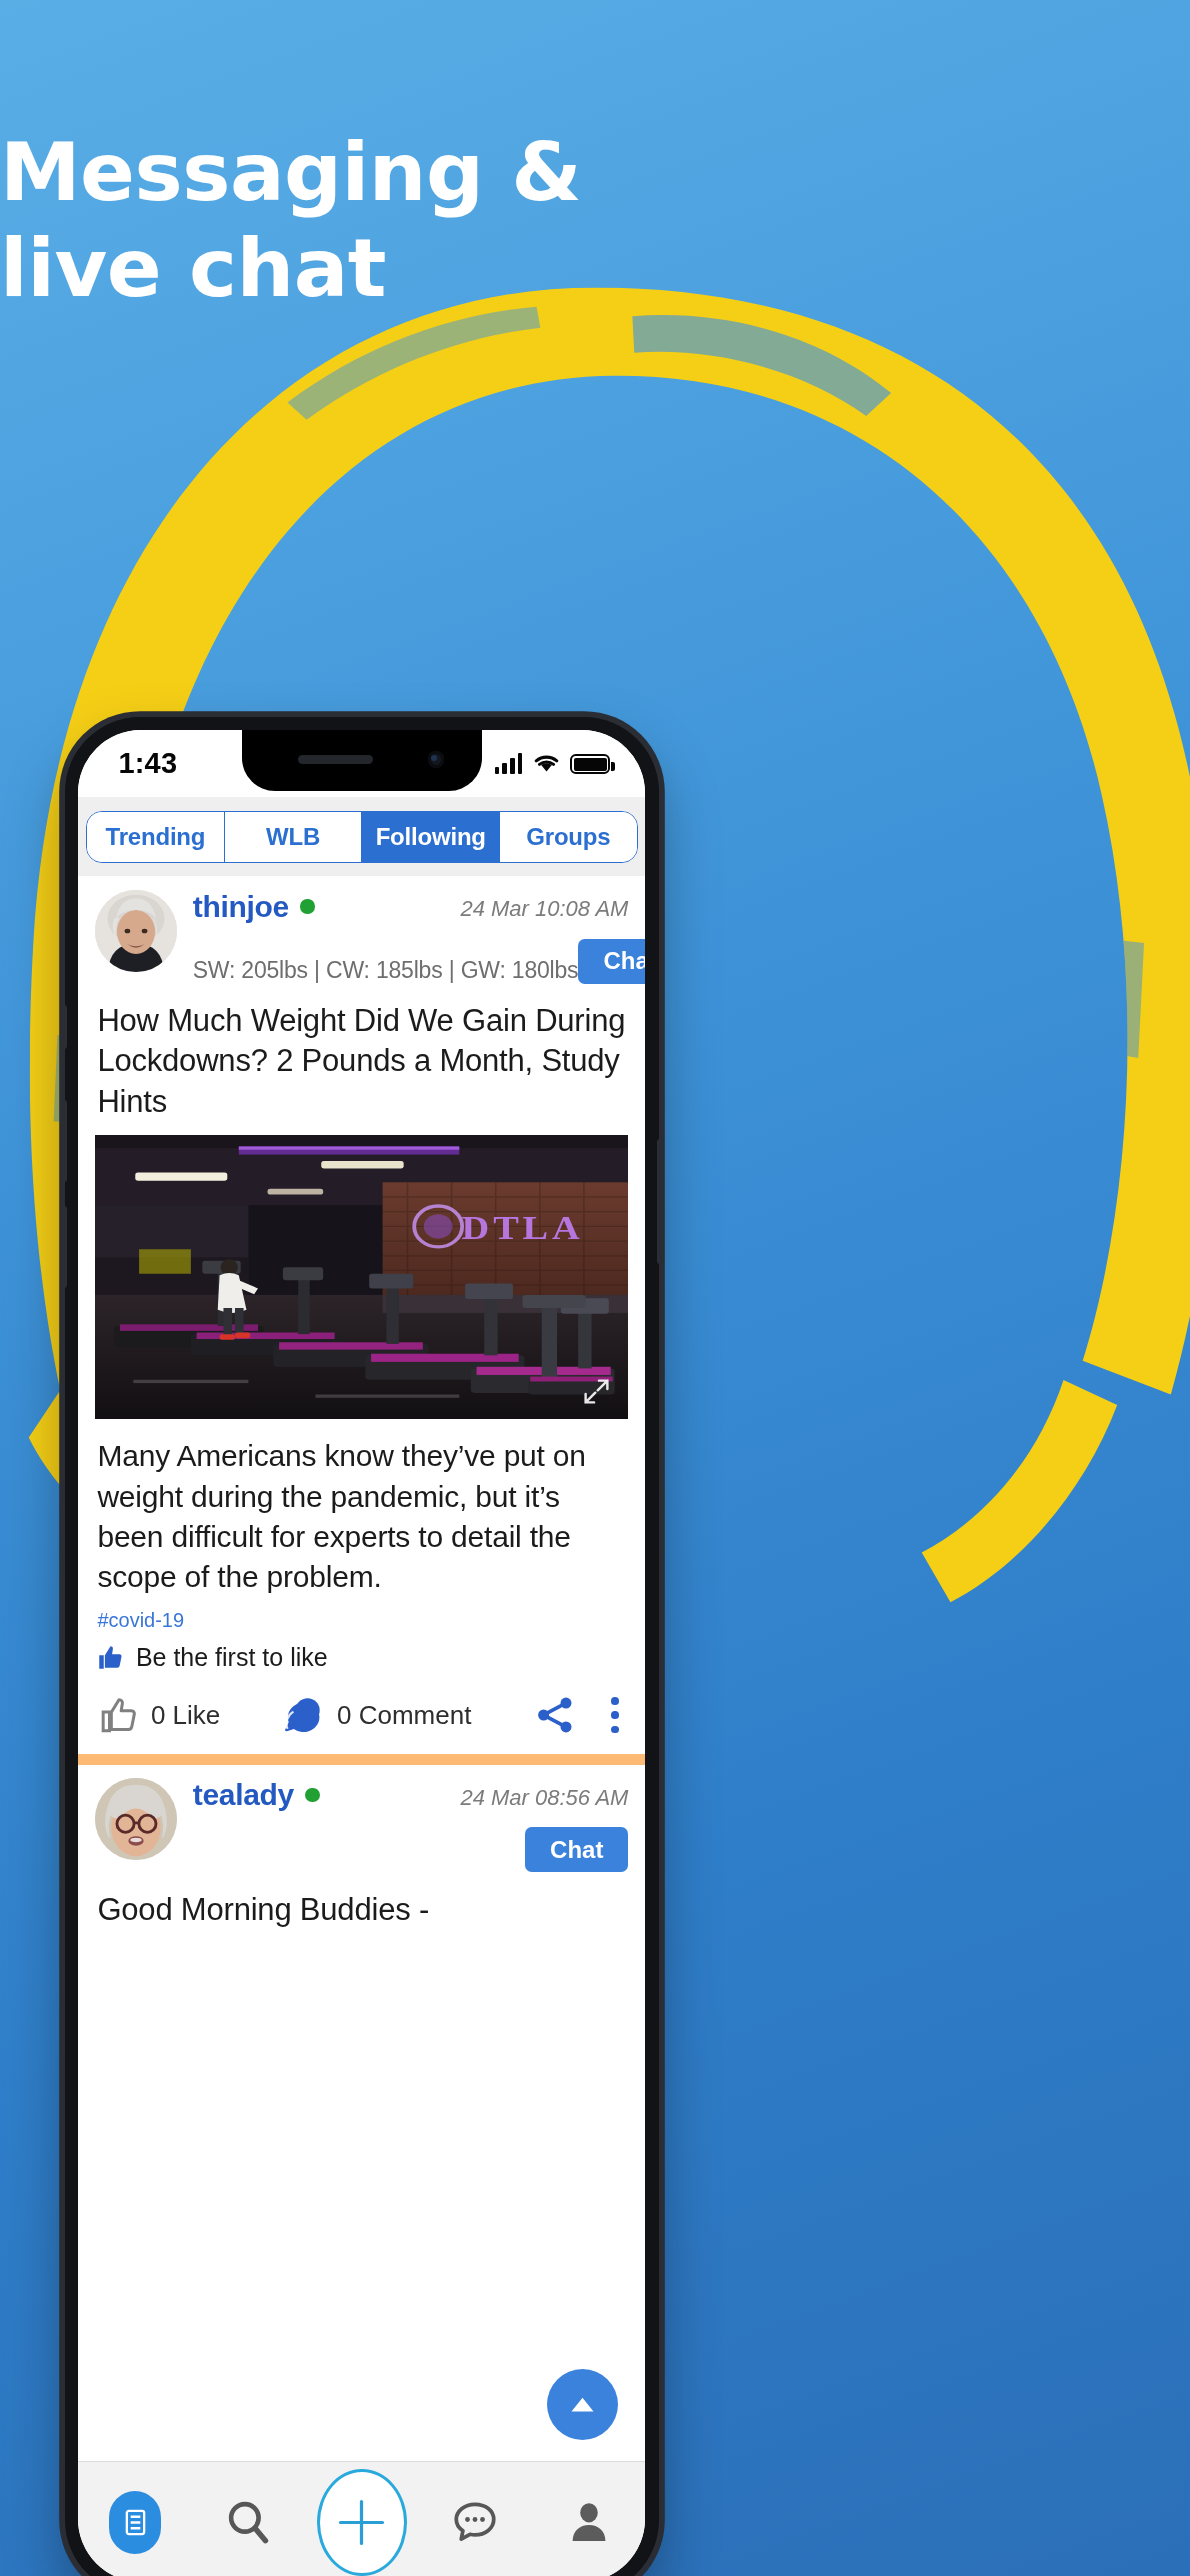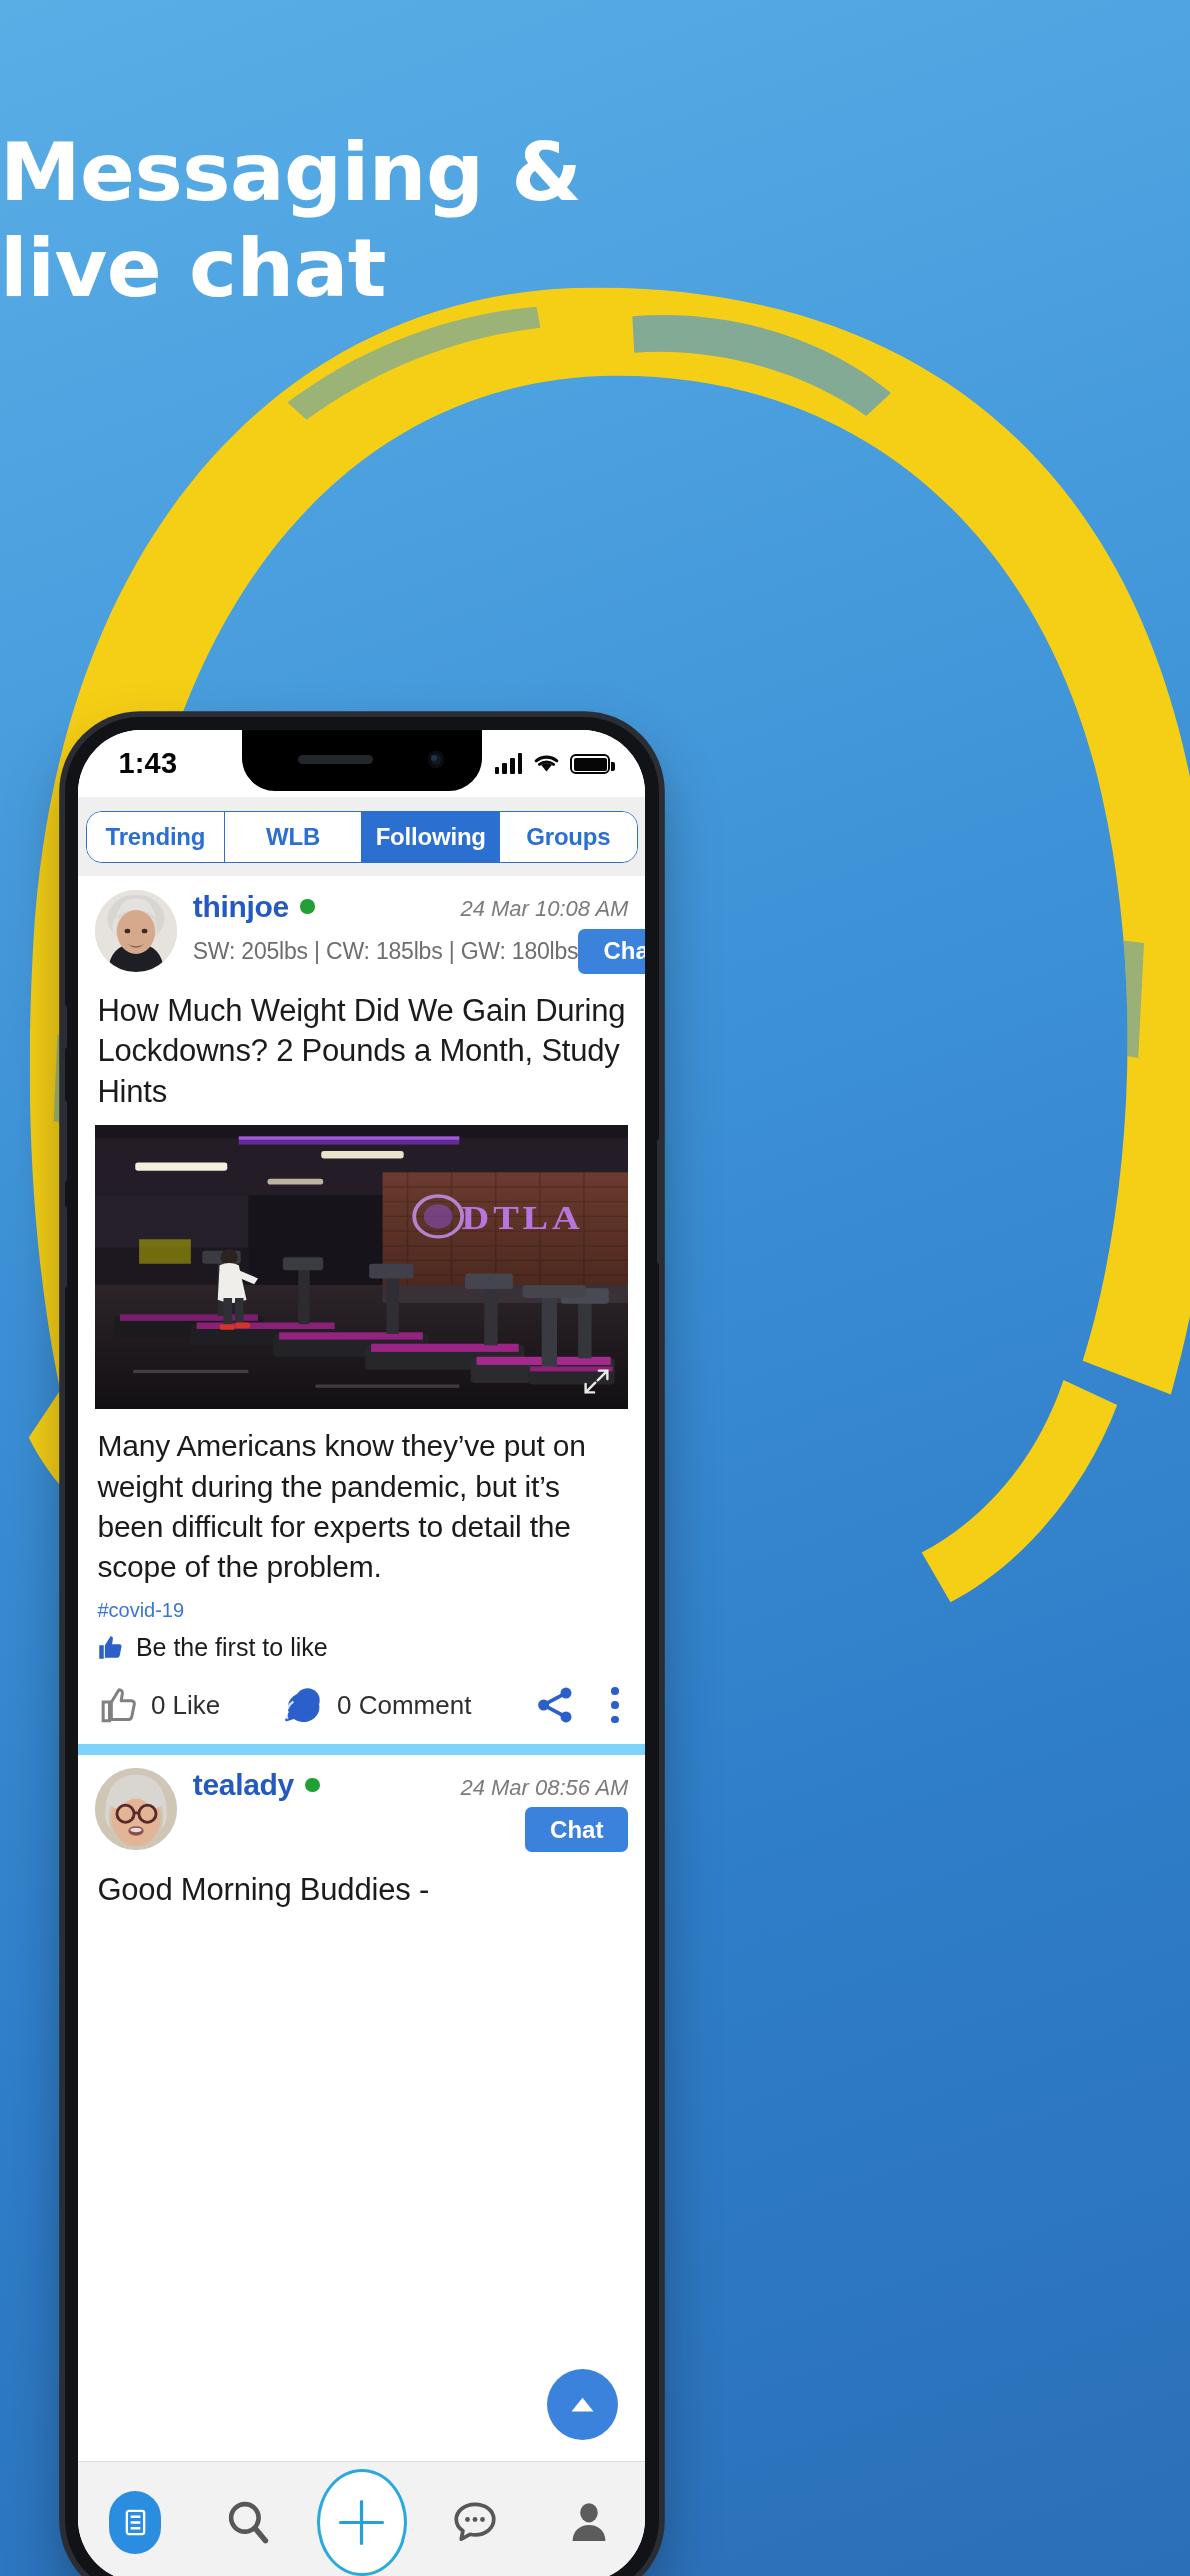--- a/index.html
+++ b/index.html
@@ -128,21 +128,21 @@
     display: flex; align-items: center; justify-content: center;
     font-size: 24px; font-weight: 700;
     color: #2b6fd1; background: #ffffff;
     border-right: 1.9px solid #2b6fd1;
     letter-spacing: -0.2px;
   }
   .tab:last-child { border-right: none; }
   .tab.active { background: #2b6fd1; color: #ffffff; }
 
   
-  .feed { background: #7dd3fc; }
+  .feed { background: #fdba74; }
   .card { background: #ffffff; padding: 0 0 0 0; }
   .card + .card { margin-top: 10.5px; }
 
   .post-head {
     display: flex; padding: 13.4px 17px 7.7px 17px;
   }
   .avatar {
     width: 82px; height: 82px; border-radius: 50%;
     flex: 0 0 82px; overflow: hidden; background: #e3e0db;
     position: relative;
@@ -155,21 +155,21 @@
     letter-spacing: -0.3px;
   }
   .online-dot {
     width: 14.4px; height: 14.4px; border-radius: 50%;
     background: #21a033; margin-left: 11.5px;
   }
   .post-date {
     margin-left: auto; font-size: 22px; color: #7b7b7b;
     white-space: nowrap; padding-top: 5.8px; font-style: italic;
   }
-  .stats-row { display:flex; align-items:center; margin-top: 5px; }
+  .stats-row { display:flex; align-items:flex-end; margin-top: 15px; }
   .stats {
     font-size: 23px; color: #6e6e6e; letter-spacing: -0.2px;
     white-space: nowrap;
   }
   .chat-btn {
     margin-left: auto;
     background: #3b82dd; color: #fff;
     font-size: 24px; font-weight: 700;
     padding: 8.6px 25px; border-radius: 6.7px;
     border: none; cursor: pointer;

